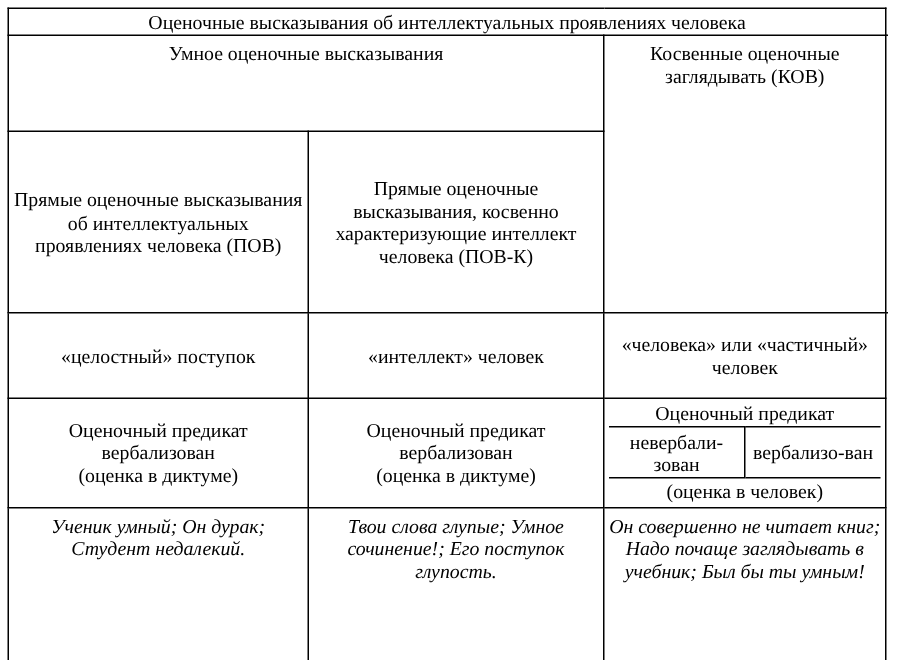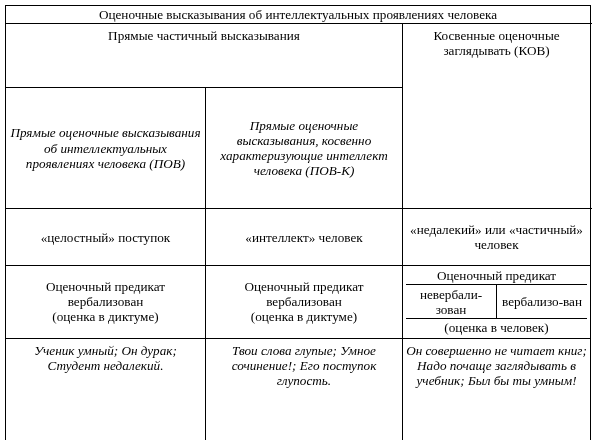--- a/index.html
+++ b/index.html
@@ -51,54 +51,54 @@
     text-align: center;
     vertical-align: middle;
     font-size: 13.2px;
     line-height: 1.14;
   }
   td.nopad { padding: 0; }
   .rule-top { border-top: 1px solid #000000 !important; }
   .rule-right { border-right: 1px solid #000000 !important; }
   .italic { font-style: italic; }
   .cell-title { font-size: 13.6px; }
-  .tight { line-height: 1.12; font-style: italic; }
+  .tight { line-height: 1.12; }
 </style>
 </head>
 <body>
 
 <div id="sheet">
 
   <table class="grid">
     <colgroup>
       <col style="width:200px">
       <col style="width:197px">
       <col style="width:95px">
       <col style="width:93px">
     </colgroup>
 
     <tbody>
         <tr>
       <td colspan="4" class="cell-title">Оценочные высказывания об интеллектуальных проявлениях человека</td>
     </tr>
 
     <tr style="height:64px">
-      <td colspan="2" style="vertical-align:top; padding-top:4px">Прямые частичный высказывания</td>
+      <td colspan="2" style="vertical-align:top; padding-top:4px">Умное оценочные высказывания</td>
       <td colspan="4" rowspan="2" style="vertical-align:top; padding-top:4px">Косвенные оценочные заглядывать (КОВ)</td>
     </tr>
 
     <tr style="height:121px">
       <td class="tight">Прямые оценочные высказывания об интеллектуальных проявлениях человека (ПОВ)</td>
       <td class="tight">Прямые оценочные высказывания, косвенно характеризующие интеллект человека (ПОВ-К)</td>
     </tr>
 
     <tr style="height:57px">
       <td>«целостный» поступок</td>
       <td>«интеллект» человек</td>
-      <td colspan="2">«недалекий» или «частичный» человек</td>
+      <td colspan="2">«человека» или «частичный» человек</td>
     </tr>
 
     <tr style="height:65px">
       <td>
         <div>Оценочный предикат</div>
         <div>вербализован</div>
         <div>(оценка в диктуме)</div>
       </td>
       <td>
         <div>Оценочный предикат</div>

